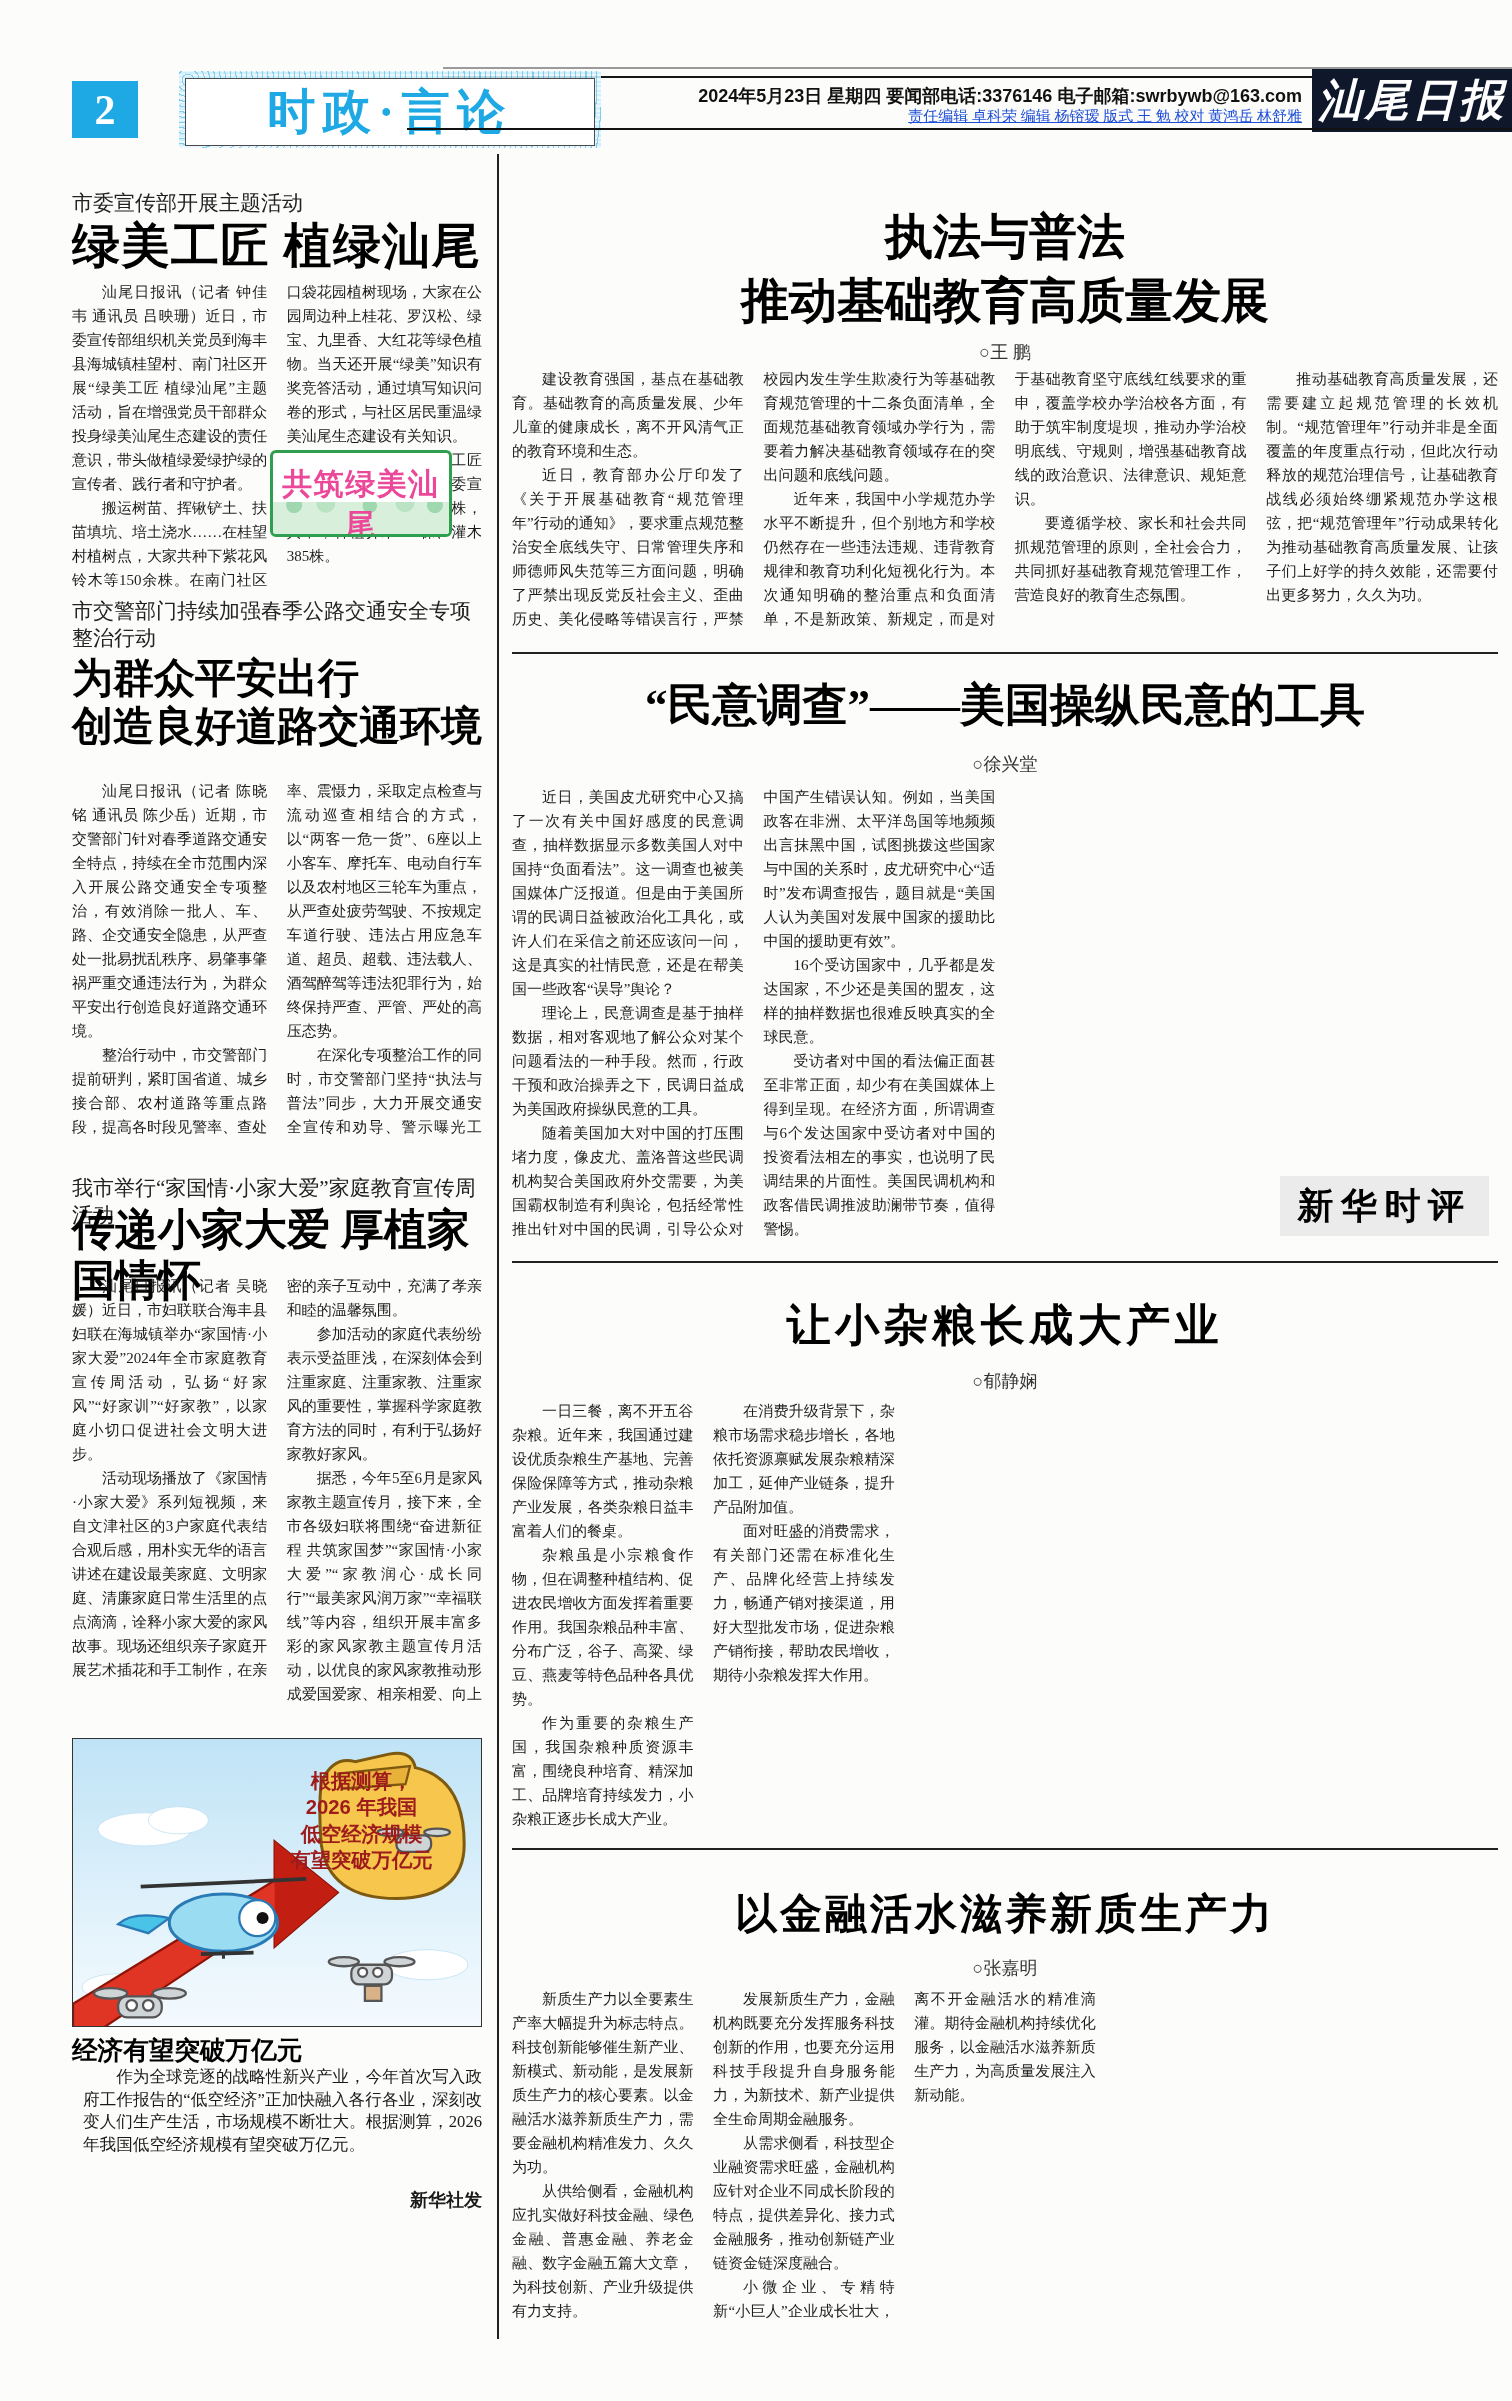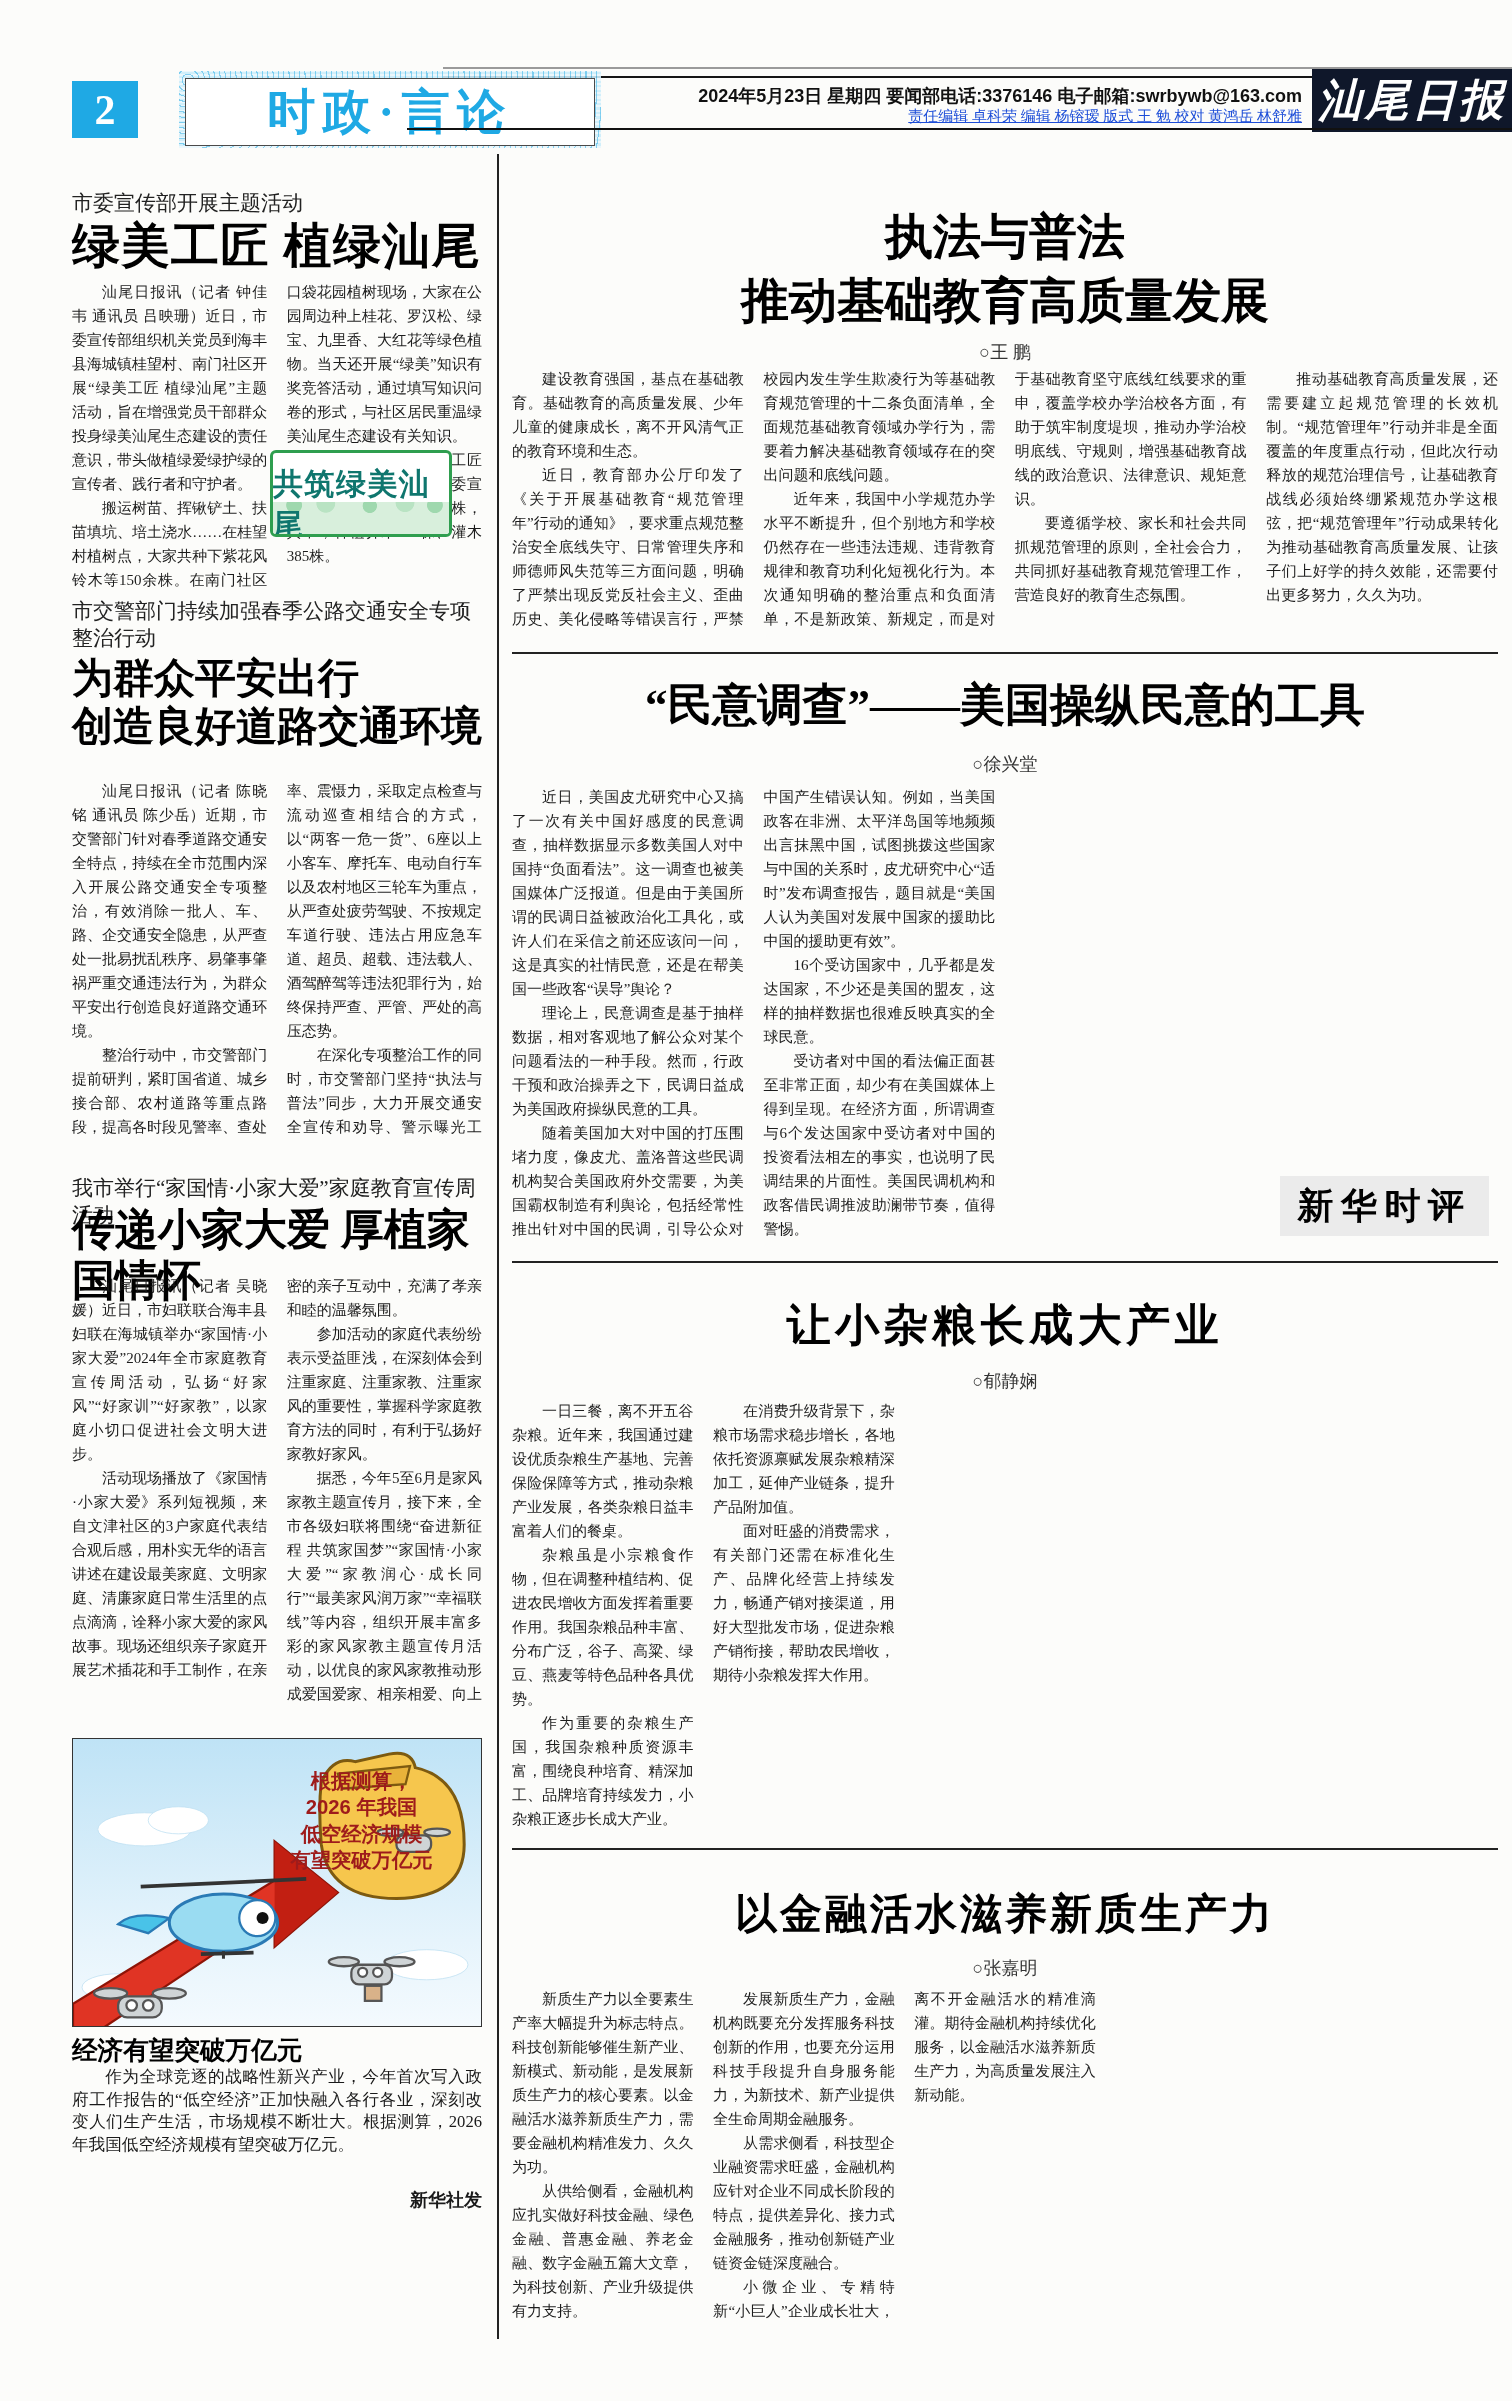--- a/index.html
+++ b/index.html
@@ -65,22 +65,22 @@
   .para{margin:0;text-indent:2em;}
   .abs{position:absolute;}
   .vrule{position:absolute;left:497px;top:154px;width:1.5px;height:2185px;background:#222;}
   .hsep{position:absolute;left:512px;width:986px;height:1.5px;background:#222;}
   
   .greenbadge{
     position:absolute;left:270px;top:450px;width:182px;height:87px;box-sizing:border-box;
     border:3px solid #2f9e4f;border-radius:6px;background:#fff;overflow:hidden;
   }
   .greenbadge .gtext{
-    position:relative;z-index:2;margin-top:10.5px;
-    color:#0f766e;font-size:30px;font-weight:bold;letter-spacing:1.5px;
+    position:relative;z-index:2;text-align:center;margin-top:10.5px;
+    color:#ec4899;font-size:30px;font-weight:bold;letter-spacing:1.5px;
     font-family:"Liberation Sans","DejaVu Sans",sans-serif;
   }
   .greenbadge .skyline{
     position:absolute;left:0;bottom:0;width:100%;height:32px;z-index:1;
     background:
       radial-gradient(circle at 12% 10%, #9fd8ae 0 7.5px, transparent 8.3px),
       radial-gradient(circle at 30% 4%, #b9e3c3 0 9px, transparent 9.8px),
       radial-gradient(circle at 55% 12%, #9fd8ae 0 6.8px, transparent 7.5px),
       radial-gradient(circle at 75% 2%, #b9e3c3 0 9px, transparent 9.8px),
       radial-gradient(circle at 92% 10%, #9fd8ae 0 7.5px, transparent 8.3px),
@@ -249,21 +249,21 @@
     </svg>
     <div class="bubbletext">
       <div>根据测算，</div>
       <div>2026 年我国</div>
       <div>低空经济规模</div>
       <div>有望突破万亿元</div>
     </div>
   </div>
   <div class="cap-title">经济有望突破万亿元</div>
   <div class="cap-body">
-      <span class="para" style="display:block;">作为全球竞逐的战略性新兴产业，今年首次写入政府工作报告的“低空经济”正加快融入各行各业，深刻改变人们生产生活，市场规模不断壮大。根据测算，2026年我国低空经济规模有望突破万亿元。</span>
+      <span class="para" style="display:block;margin-left:11px;">作为全球竞逐的战略性新兴产业，今年首次写入政府工作报告的“低空经济”正加快融入各行各业，深刻改变人们生产生活，市场规模不断壮大。根据测算，2026年我国低空经济规模有望突破万亿元。</span>
     </div>
   <div class="cap-credit">新华社发</div>
 
   <div class="hl hl-right" style="top:209px;font-size:48px;">执法与普法</div>
   <div class="hl hl-right" style="top:273px;font-size:48px;">推动基础教育高质量发展</div>
   <div class="abs byline" style="left:512px;top:340px;width:986px;">○王 鹏</div>
   <div class="abs" style="left:512px;top:367px;width:986px;height:277px;">
     <div class="bodycols cols4">
         <p class="para">建设教育强国，基点在基础教育。基础教育的高质量发展、少年儿童的健康成长，离不开风清气正的教育环境和生态。</p>
         <p class="para">近日，教育部办公厅印发了《关于开展基础教育“规范管理年”行动的通知》，要求重点规范整治安全底线失守、日常管理失序和师德师风失范等三方面问题，明确了严禁出现反党反社会主义、歪曲历史、美化侵略等错误言行，严禁校园内发生学生欺凌行为等基础教育规范管理的十二条负面清单，全面规范基础教育领域办学行为，需要着力解决基础教育领域存在的突出问题和底线问题。</p>

